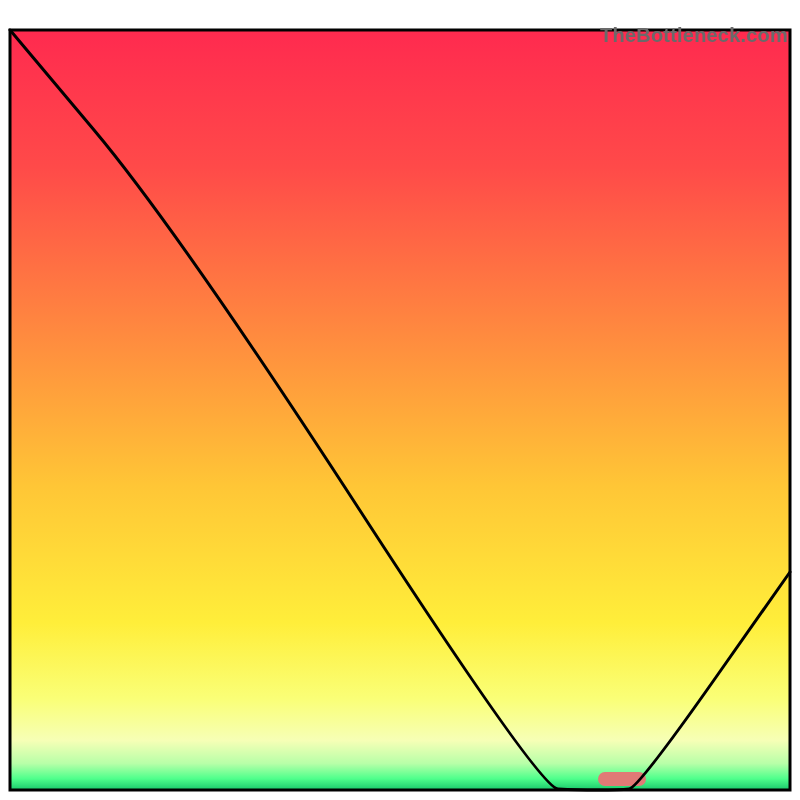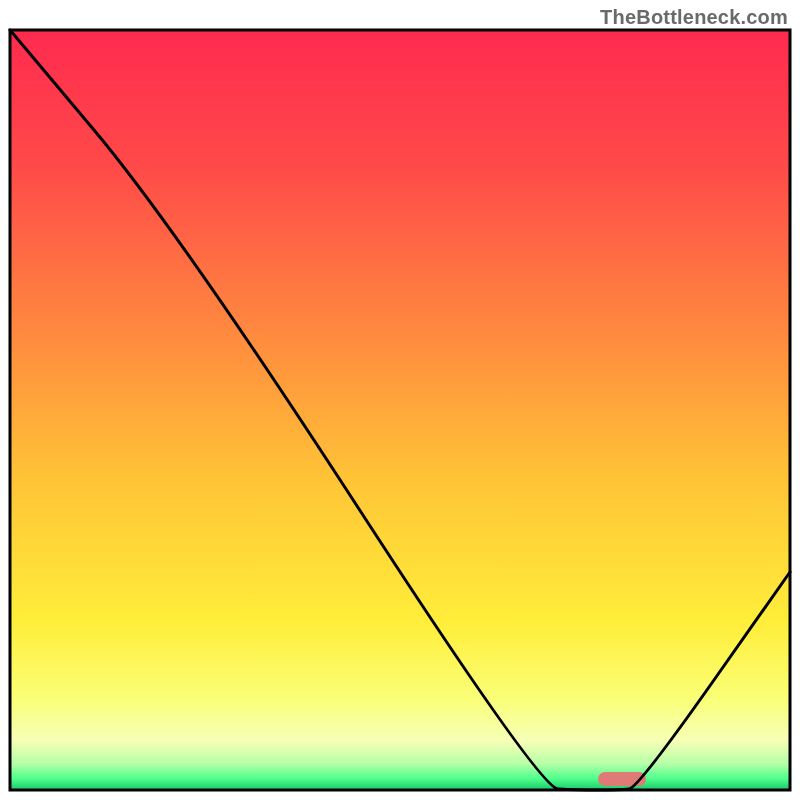--- a/index.html
+++ b/index.html
@@ -10,21 +10,21 @@
     background: #fff;
     font-family: Arial, Helvetica, sans-serif;
   }
   .container {
     position: relative;
     width: 800px;
     height: 800px;
   }
   .watermark {
     position: absolute;
-    top: 6px;
+    top: 24px;
     right: 12px;
     font-size: 20px;
     font-weight: 600;
     color: #6a6a6a;
     letter-spacing: 0.2px;
   }
   svg {
     display: block;
   }
 </style>

